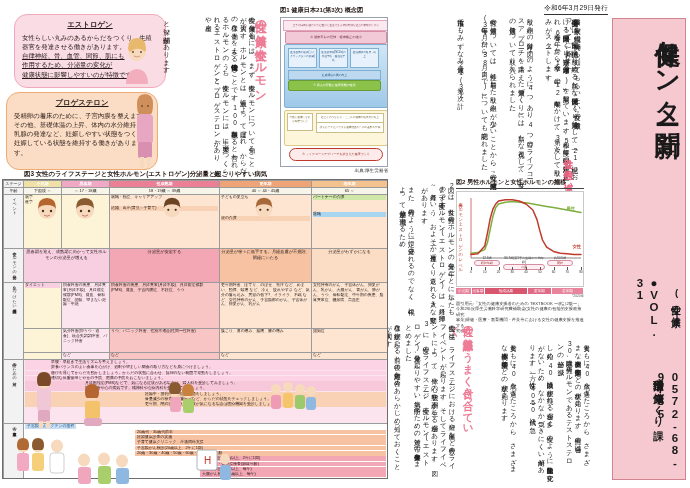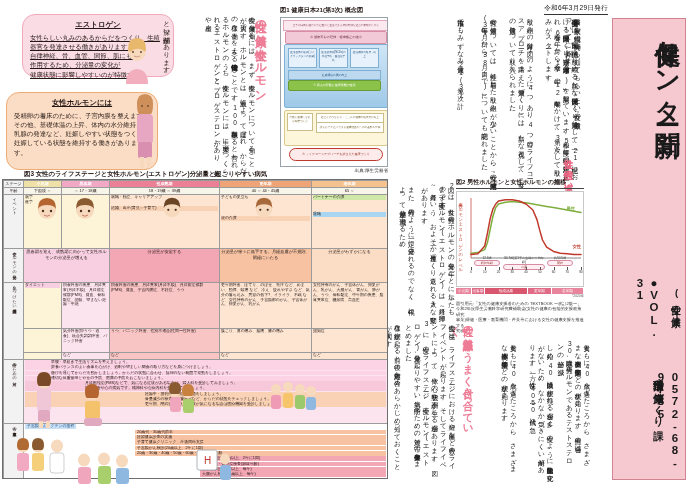--- a/index.html
+++ b/index.html
@@ -56,22 +56,22 @@
 
   
   .pink-head{color:#e8637f;font-weight:bold;}
 
   
   .horm-box{
     position:absolute;border-radius:13px;box-sizing:border-box;
     padding:5px 7px 4px 7px;
   }
   #box-estrogen{
-    left:22px;top:14px;width:152px;height:63px;
-    background:#fadde4;border:1.2px solid #f1a9bb;text-decoration:underline;
+    left:14px;top:14px;width:152px;height:74px;
+    background:#fadde4;border:1.2px solid #f1a9bb;
   }
   #box-progesterone{
     left:6px;top:92px;width:152px;height:78px;
     background:#fbdcc4;border:1.2px solid #eeab74;
   }
   .horm-title{
     text-align:center;font-size:7.4px;font-weight:bold;
     text-decoration:underline;margin-bottom:2.5px;color:#231815;
   }
   .horm-body{font-size:6.4px;line-height:1.45;color:#231815;}
@@ -178,21 +178,21 @@
     <div class="horm-body">
       <div>女性らしい丸みのあるからだをつくり、生殖</div>
       <div>器官を発達させる働きがあります。</div>
       <div style="text-decoration:underline;">自律神経、骨、血管、関節、肌にも</div>
       <div style="text-decoration:underline;">作用するため、分泌量の変化が</div>
       <div style="text-decoration:underline;">健康状態に影響しやすいのが特徴です。</div>
     </div>
   </div>
 
   <div class="horm-box" id="box-progesterone">
-    <div class="horm-title">女性ホルモンには</div>
+    <div class="horm-title">プロゲステロン</div>
     <div class="horm-body">
       <div>受精卵の着床のために、子宮内膜を整えます。</div>
       <div>その他、基礎体温の上昇、体内の水分維持、</div>
       <div>乳腺の発達など、妊娠しやすい状態をつくり、</div>
       <div>妊娠している状態を維持する働きがあります。</div>
     </div>
   </div>
 
   <svg class="fig-person" style="left:120px;top:38px;" width="34" height="48" viewBox="0 0 34 48">
     <ellipse cx="17" cy="13" rx="9" ry="10" fill="#f7d9bd"></ellipse>

